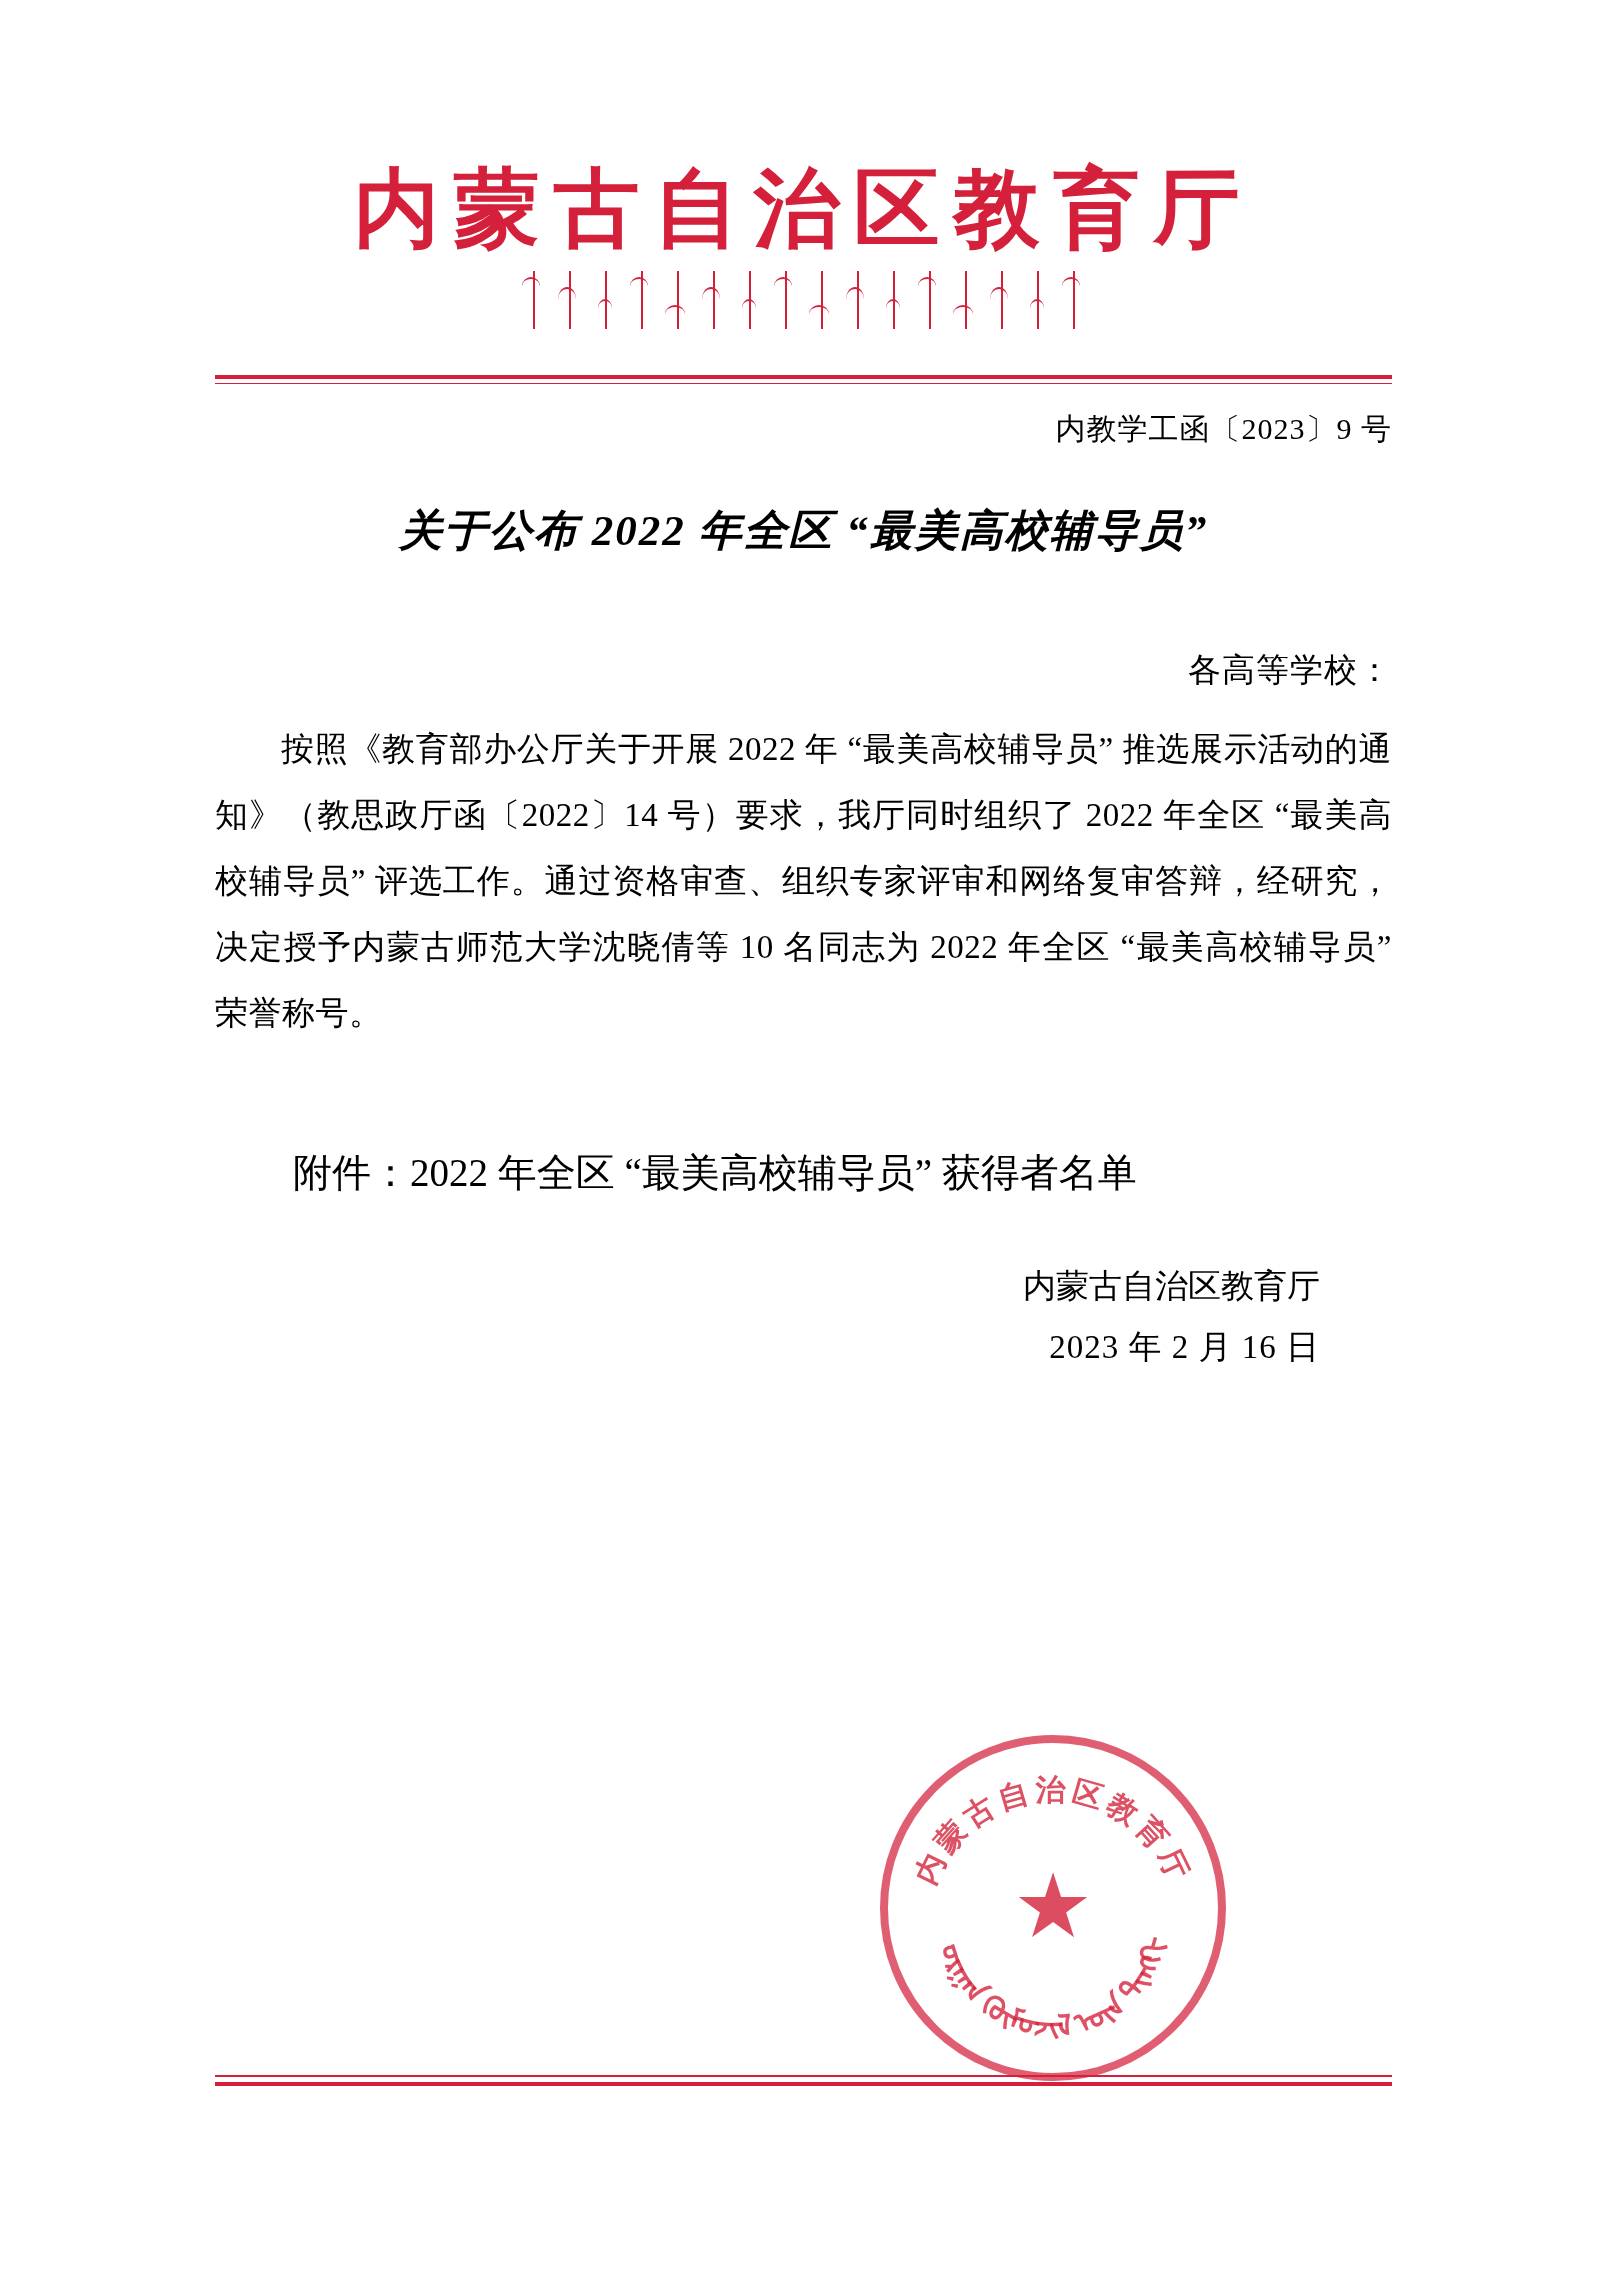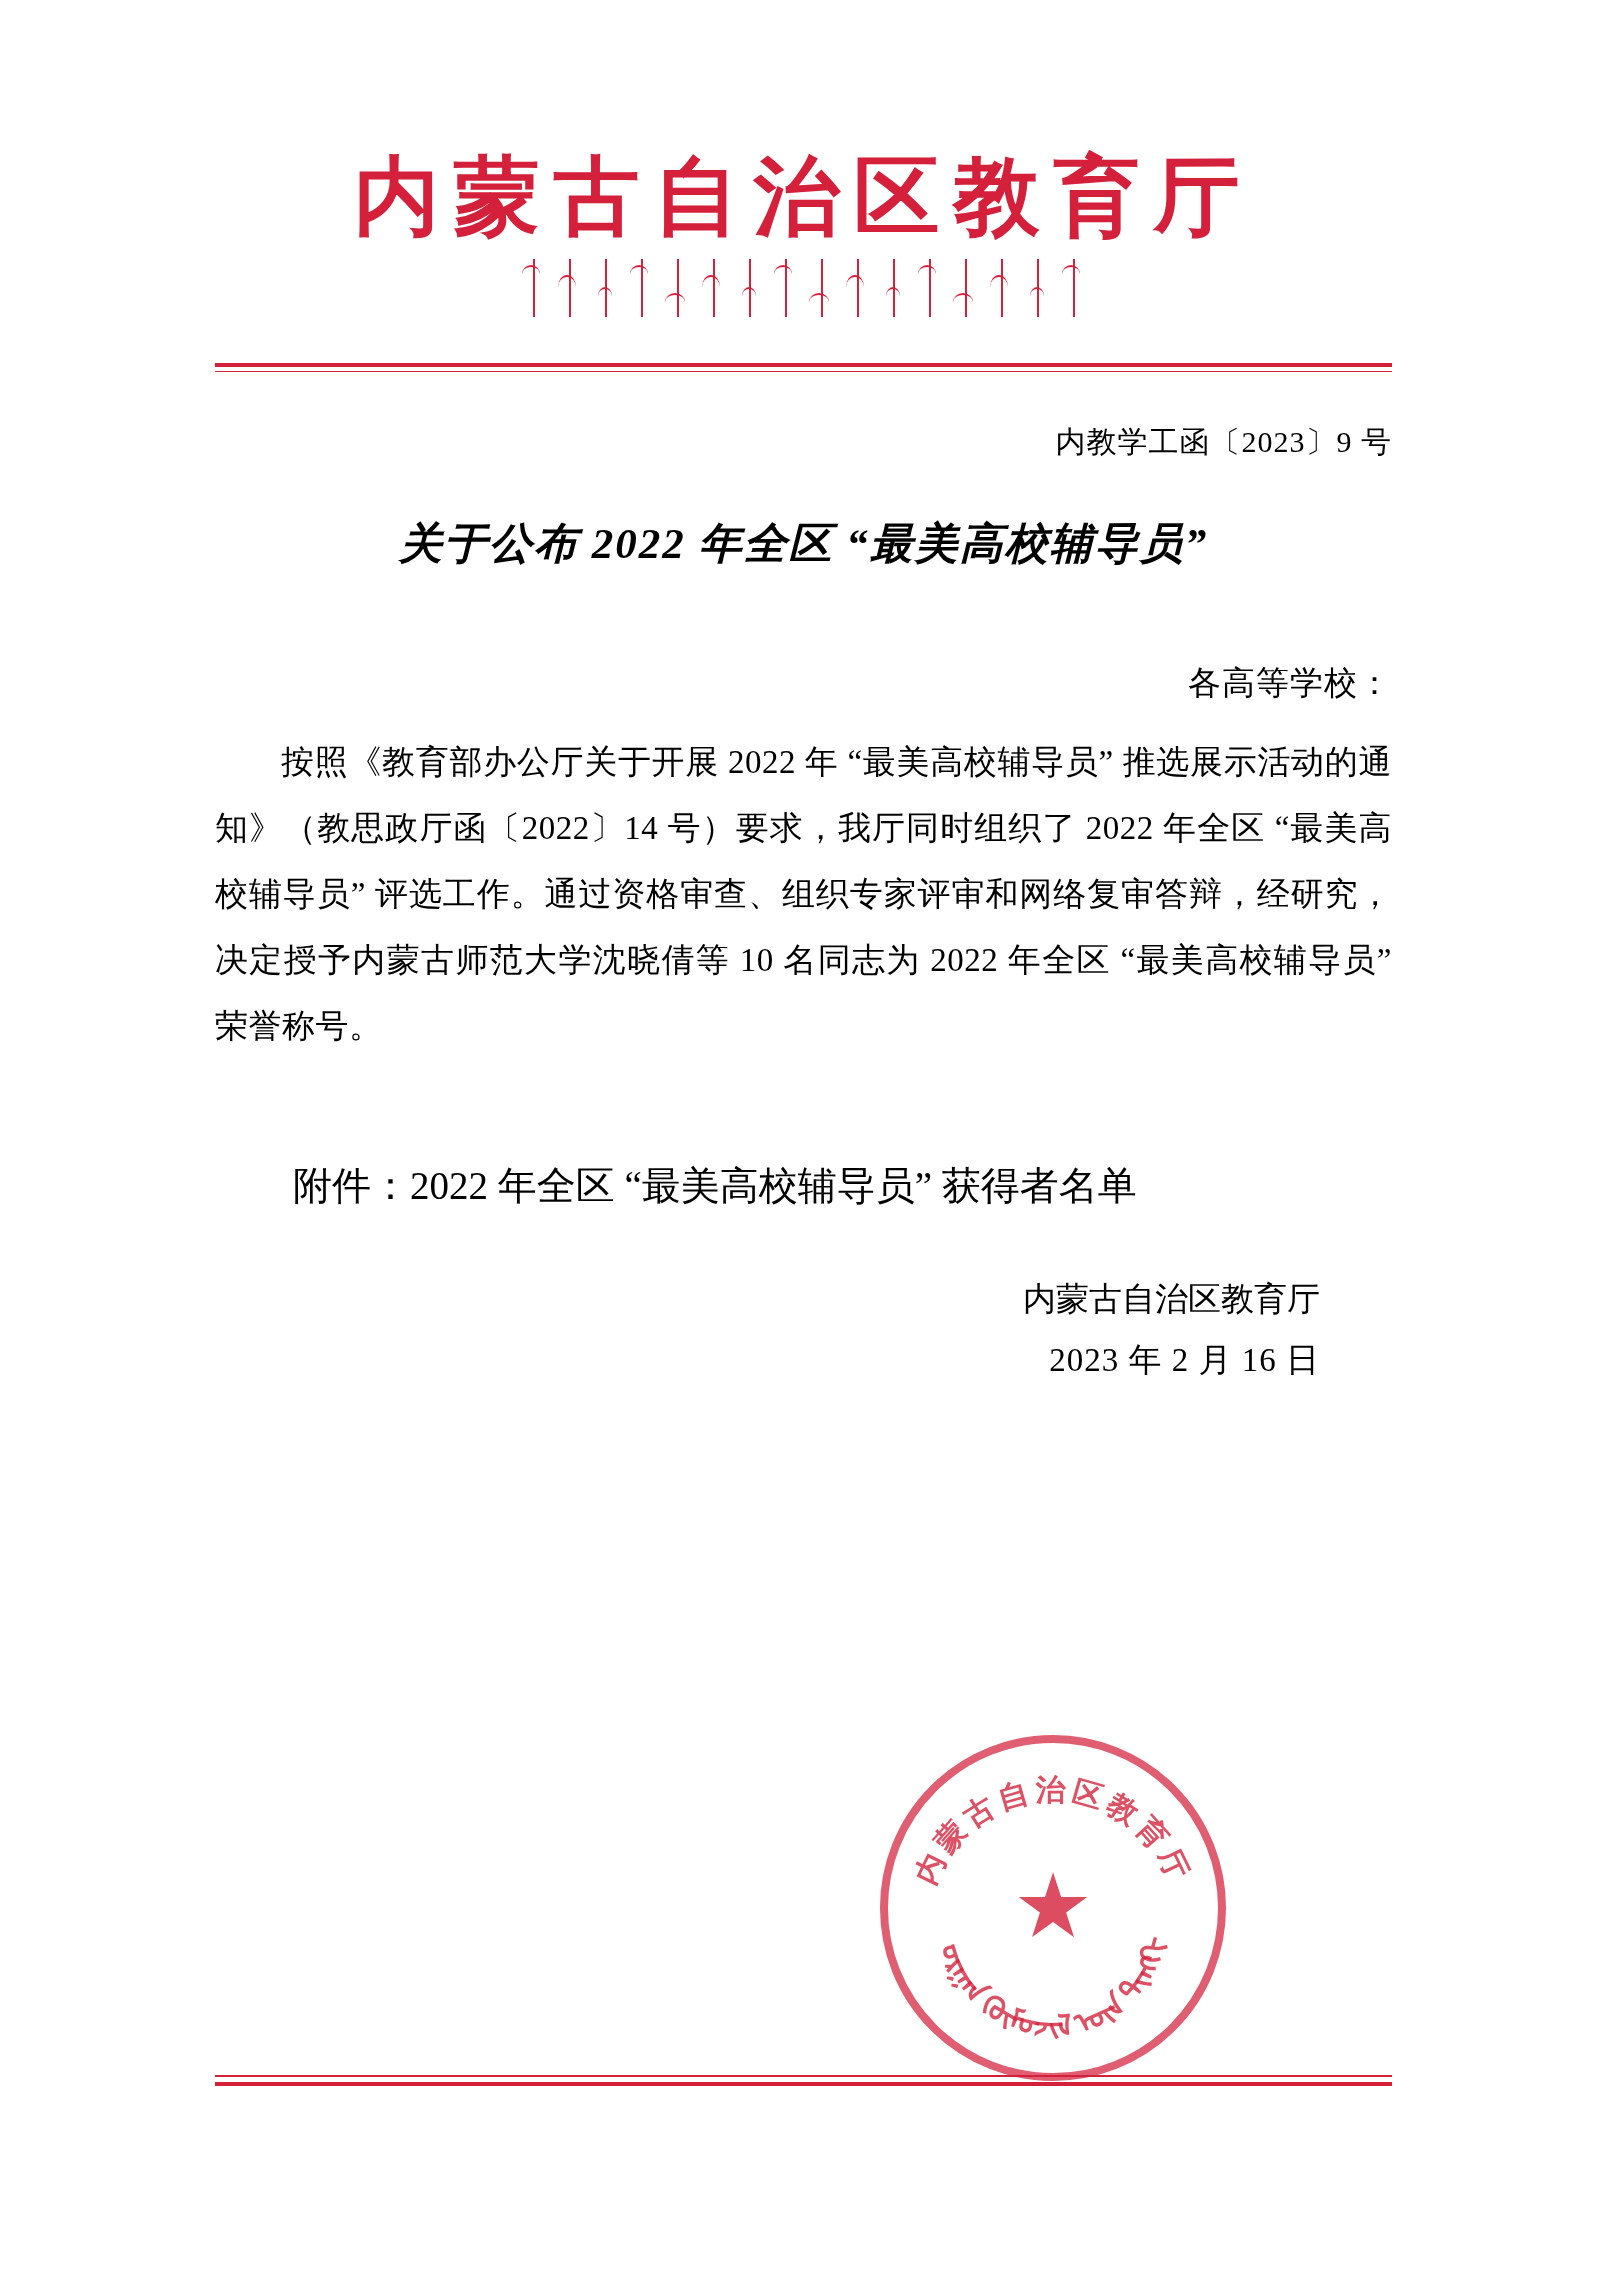--- a/index.html
+++ b/index.html
@@ -14,21 +14,21 @@
     color: #000000;
     position: relative;
     overflow: hidden;
   }
 
   .page {
     position: relative;
     width: 1607px;
     height: 2291px;
     box-sizing: border-box;
-    padding: 0 215px;
+    padding: 12px 215px;
   }
 
   
   .masthead {
     padding-top: 150px;
     text-align: center;
   }
   .masthead-title {
     color: #d4203a;
     font-family: "Liberation Serif", "DejaVu Serif", serif;
@@ -87,21 +87,21 @@
   }
   .rule-double .thin {
     position: absolute;
     left: 0; right: 0; top: 8px;
     height: 1.5px;
     background: #d4203a;
   }
 
   
   .doc-number {
-    margin-top: 49px;
+    margin-top: 24px;
     text-align: right;
     font-size: 30px;
     letter-spacing: 1px;
     font-family: "Liberation Serif", "DejaVu Serif", serif;
   }
 
   
   .doc-title {
     margin-top: 48px;
     text-align: center;

